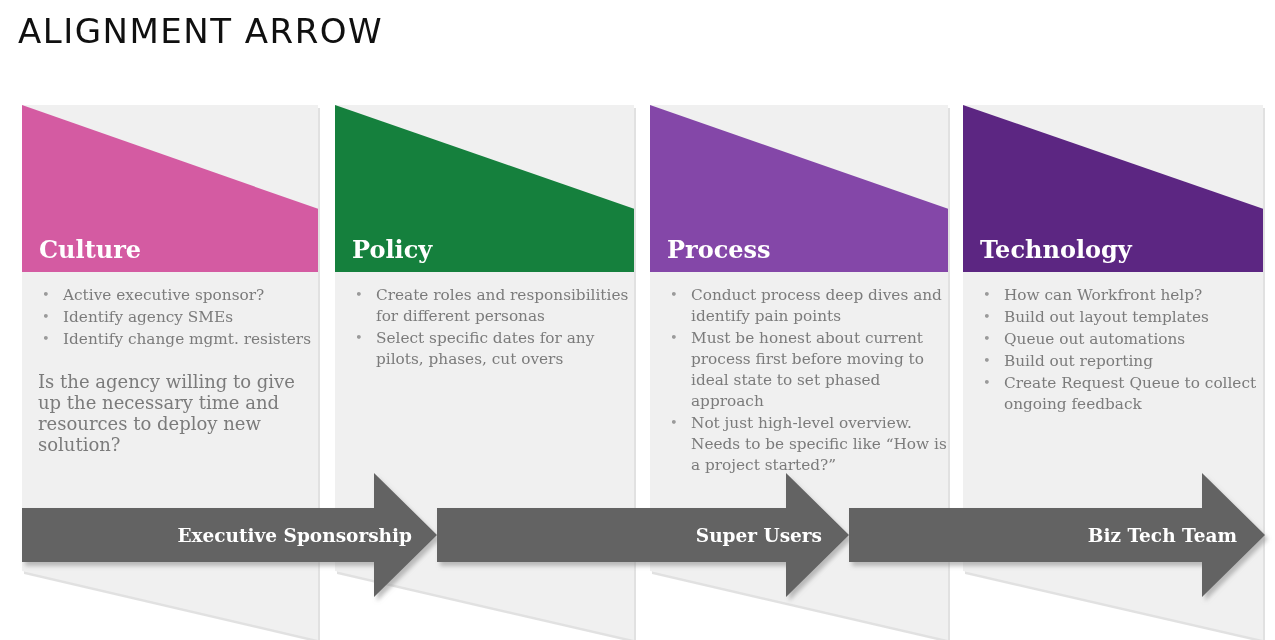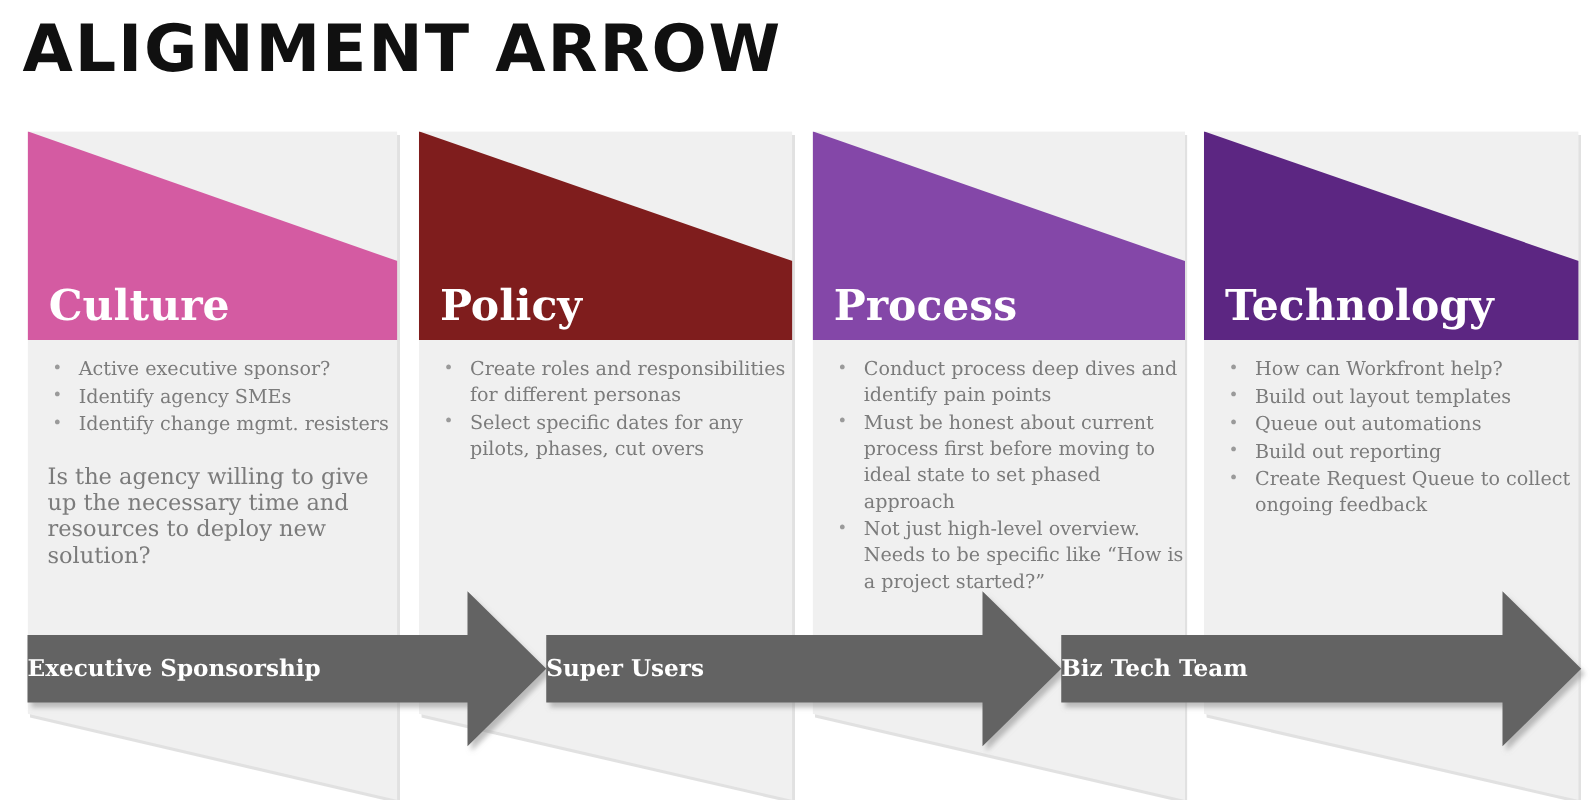--- a/index.html
+++ b/index.html
@@ -11,22 +11,22 @@
     overflow:hidden;
     position:relative;
   }
   #slide{position:absolute;left:0;top:0;width:1275px;height:640px;overflow:hidden;}
 
   
   #slide-title{
     position:absolute;
     left:18px; top:14px;
     font-family:"DejaVu Sans", sans-serif;
-    font-weight:700;
-    font-size:52px;
+    font-weight:400;
+    font-size:34px;
     letter-spacing:1.5px;
     color:#101010;
     white-space:nowrap;
     line-height:1.0;
   }
 
   
   .col{position:absolute;top:105px;}
   .col-panel{
     position:absolute;left:0;top:0;
@@ -54,21 +54,21 @@
     width:100%;height:167px;
     -webkit-clip-path:polygon(0 0, 100% 62.2%, 100% 100%, 0 100%);
     clip-path:polygon(0 0, 100% 62.2%, 100% 100%, 0 100%);
   }
   .col-title{
     position:absolute;
     left:17px; bottom:10px;
     color:#ffffff;
     font-family:"DejaVu Serif", serif;
     font-weight:bold;
-    font-size:34px;
+    font-size:24px;
     letter-spacing:0px;
     line-height:1;
     white-space:nowrap;
   }
   .col-body{
     position:absolute;
     left:16px; top:180px;
     right:0;
   }
   ul.bullets{
@@ -110,21 +110,21 @@
   .arrow-label{
     position:absolute;
     top:523px;
     height:26px;
     line-height:26px;
     color:#ffffff;
     font-family:"DejaVu Serif", serif;
     font-weight:bold;
     font-size:18.5px;
     white-space:nowrap;
-    text-align:left;
+    text-align:right;
   }
 </style>
 </head>
 <body>
 
 <div id="slide">
 
   <div id="slide-title">ALIGNMENT ARROW</div>
 
   <div class="col" id="col-0" style="left:22px;width:296px;">
@@ -139,21 +139,21 @@
         <li>Identify agency SMEs</li>
         <li>Identify change mgmt. resisters</li>
       </ul>
       <div class="col-note">Is the agency willing to give up the necessary time and resources to deploy new solution?</div>
     </div>
   </div>
 
   <div class="col" id="col-1" style="left:335px;width:299px;">
     <div class="col-shadow"></div>
     <div class="col-panel"></div>
-    <div class="col-header" style="background:#7f1d1d;">
+    <div class="col-header" style="background:#15803d;">
       <div class="col-title">Policy</div>
     </div>
     <div class="col-body">
       <ul class="bullets">
         <li>Create roles and responsibilities for different personas</li>
         <li>Select specific dates for any pilots,  phases, cut overs</li>
       </ul>
     </div>
   </div>
 

